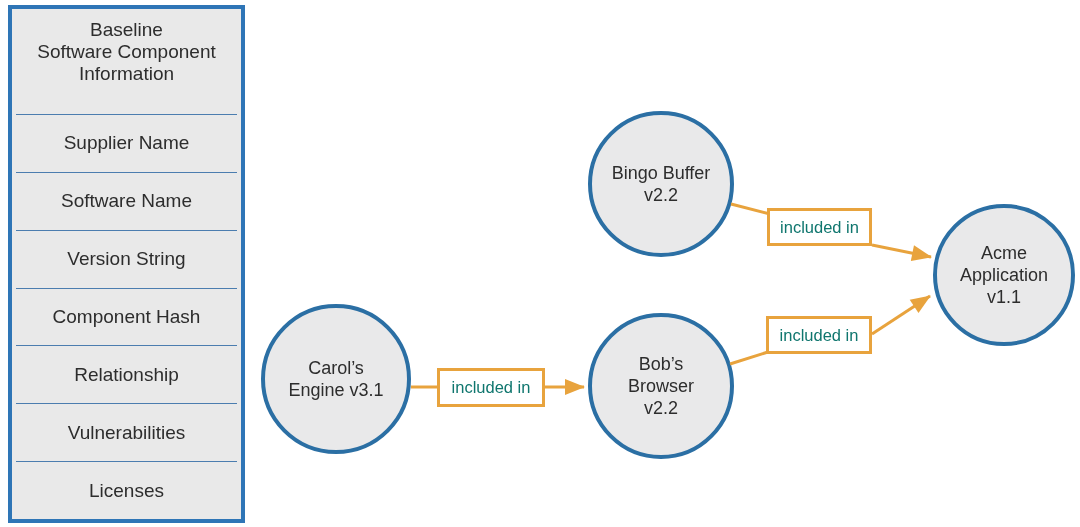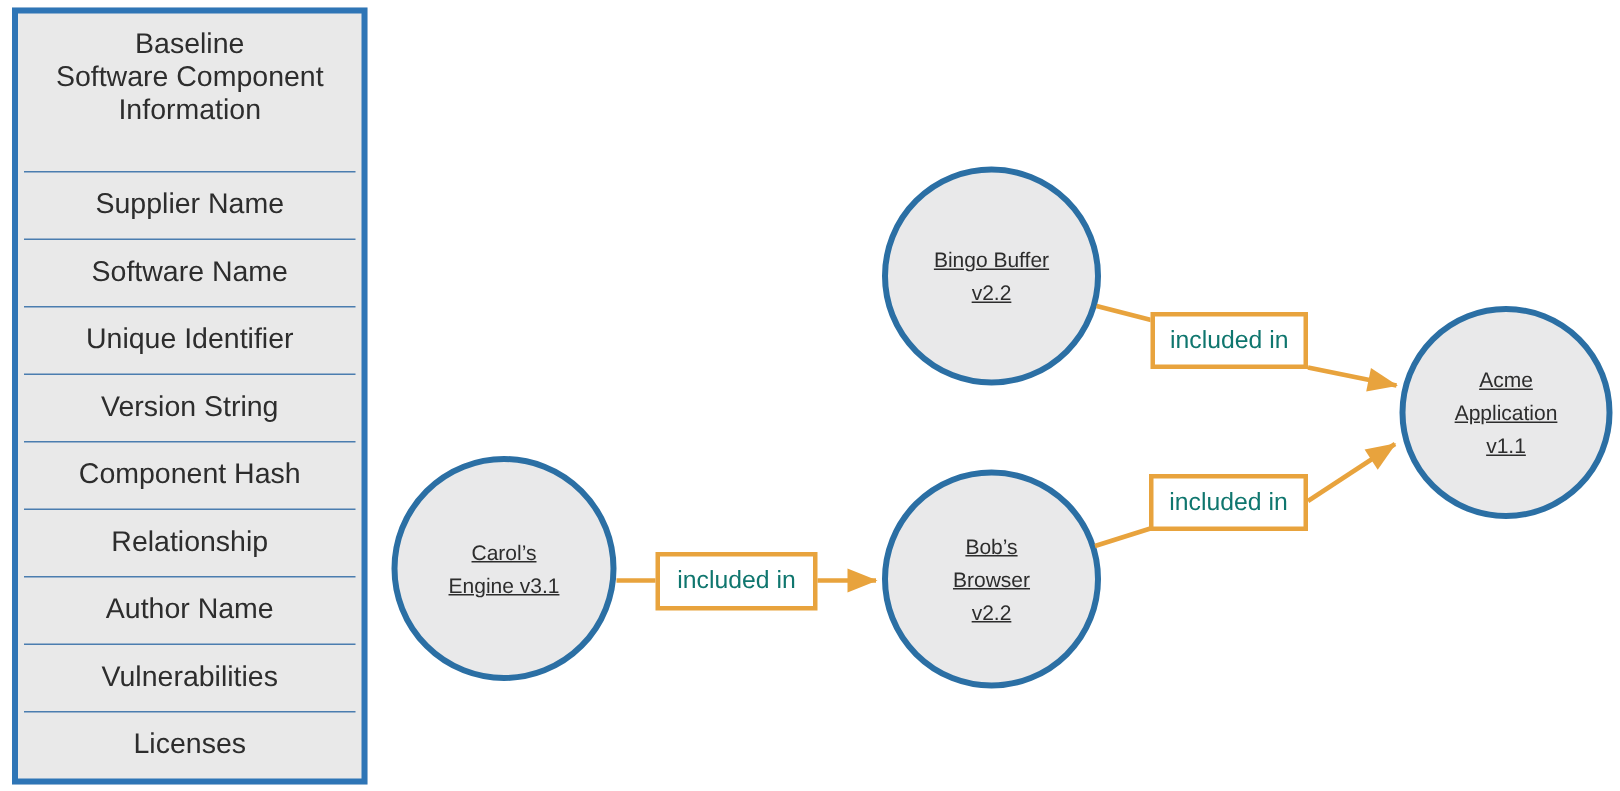--- a/index.html
+++ b/index.html
@@ -64,25 +64,24 @@
     position: absolute;
     box-sizing: border-box;
     border-radius: 50%;
     background: #e9e9ea;
     border: 4px solid #2b6fa4;
     display: flex;
     flex-direction: column;
     align-items: center;
     justify-content: center;
     text-align: center;
-    font-size: 14px;
+    font-size: 18px;
     line-height: 22px;
     color: #2d2d2d;
     z-index: 1;
-    text-decoration: underline;
   }
   .node-bingo { left: 588px; top: 111px; width: 146px; height: 146px; }
   .node-carol { left: 261px; top: 304px; width: 150px; height: 150px; }
   .node-bob   { left: 588px; top: 313px; width: 146px; height: 146px; }
   .node-acme  { left: 933px; top: 204px; width: 142px; height: 142px; }
 
   
   .edge-label {
     position: absolute;
     box-sizing: border-box;
@@ -120,25 +119,23 @@
 
   <div class="panel">
     <div class="panel-title">
       <span>Baseline</span>
       <span>Software Component</span>
       <span>Information</span>
     </div>
     <div class="panel-rows">
       <div class="panel-row">Supplier Name</div>
       <div class="panel-row">Software Name</div>
-      <div class="panel-row">Unique Identifier</div>
       <div class="panel-row">Version String</div>
       <div class="panel-row">Component Hash</div>
       <div class="panel-row">Relationship</div>
-      <div class="panel-row">Author Name</div>
       <div class="panel-row">Vulnerabilities</div>
       <div class="panel-row">Licenses</div>
     </div>
   </div>
 
   <div class="node node-bingo">
     <span>Bingo Buffer</span>
     <span>v2.2</span>
   </div>
   <div class="node node-carol">

